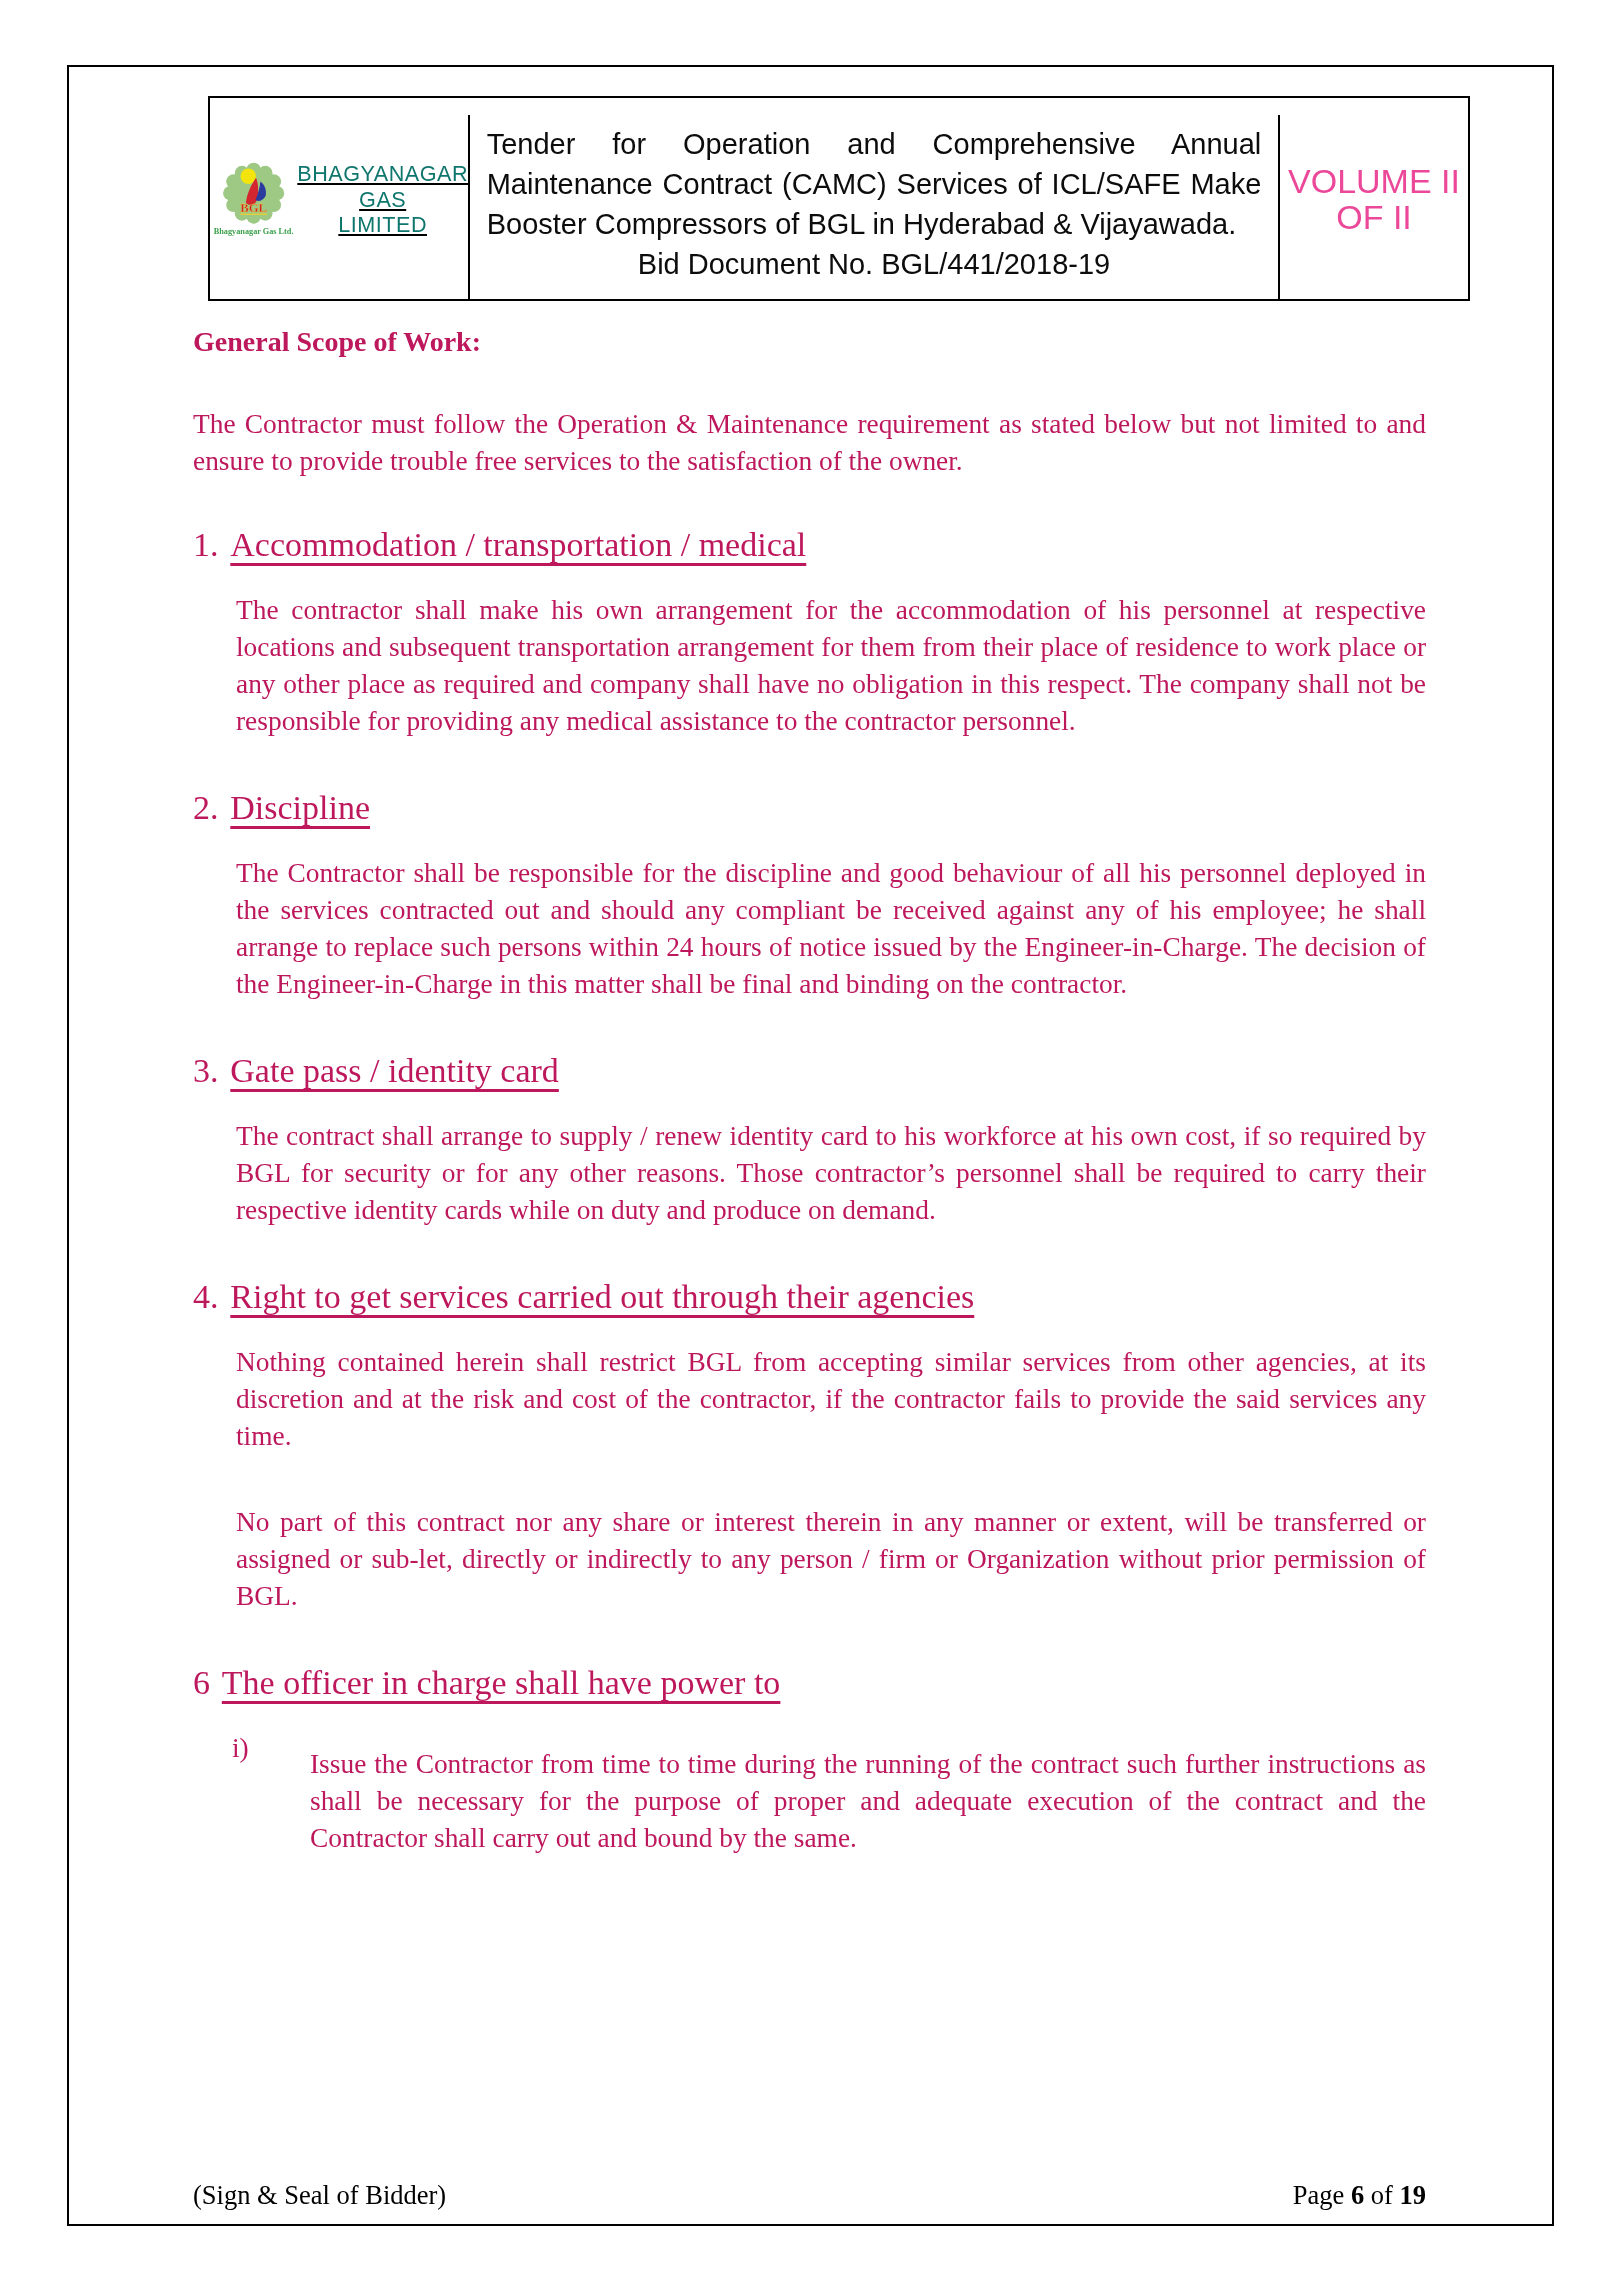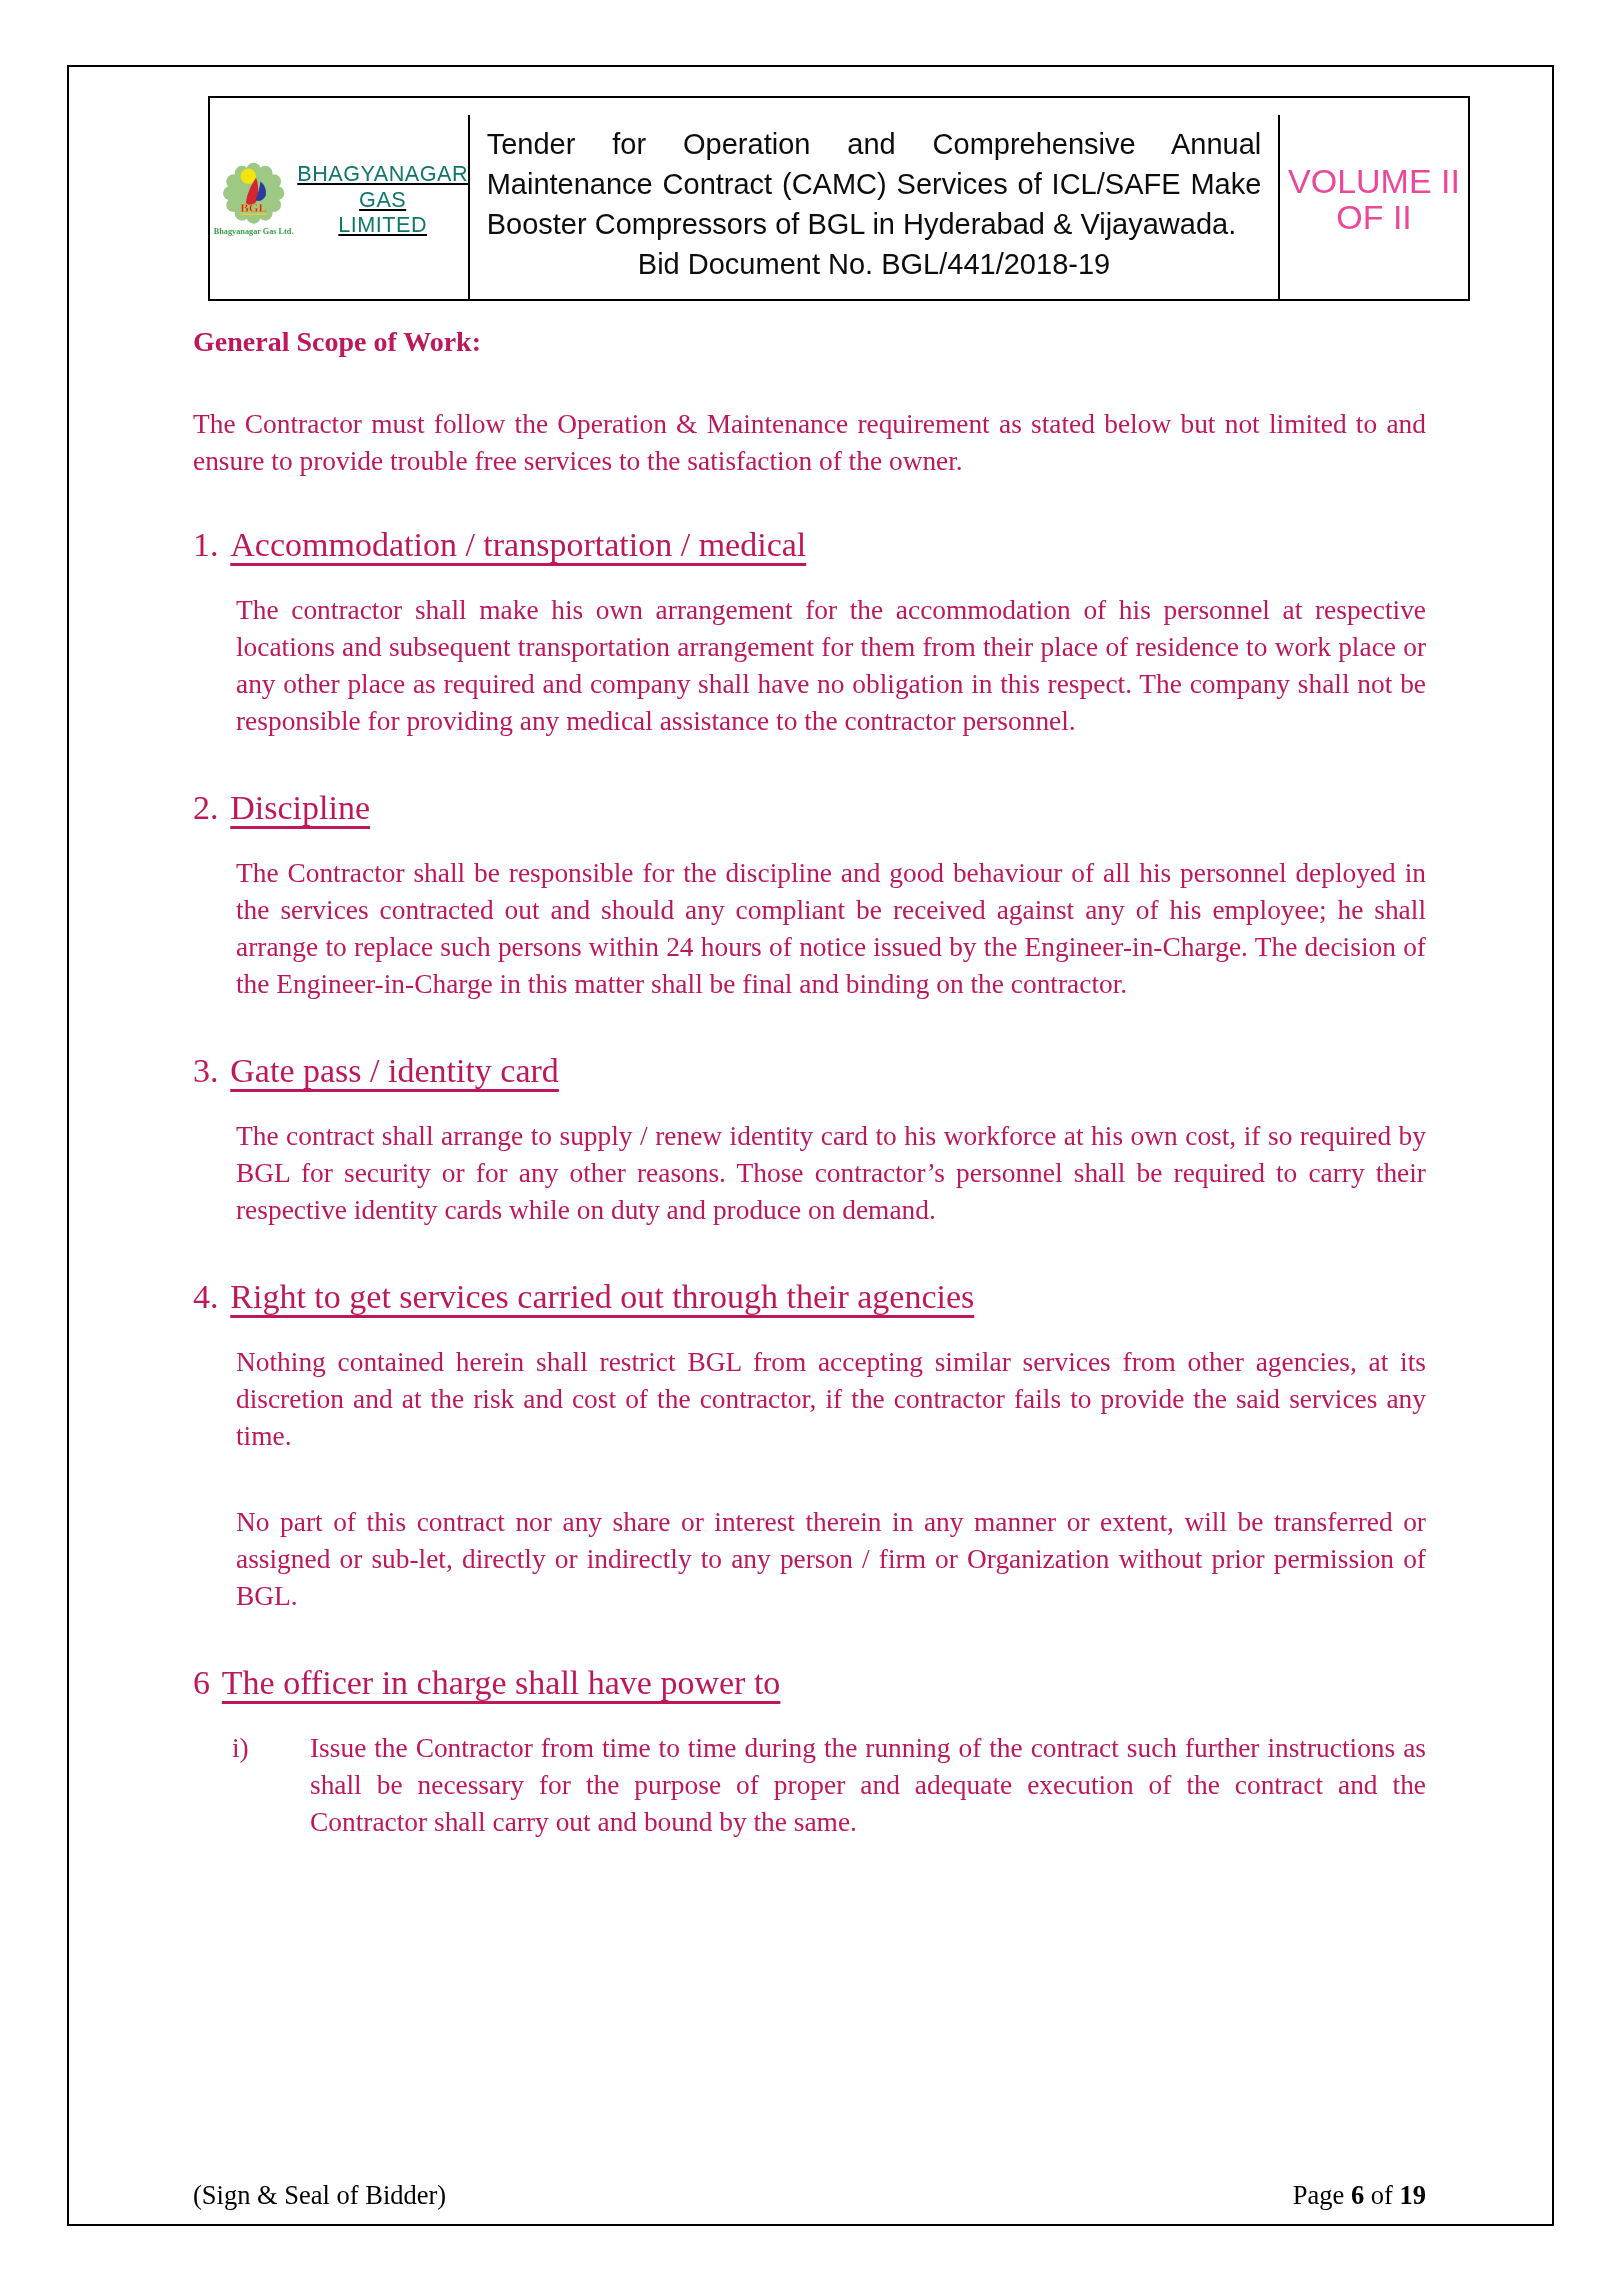--- a/index.html
+++ b/index.html
@@ -92,21 +92,21 @@
     text-decoration-thickness:2.9px;
     text-underline-offset:6.9px;
   }
   .sec-p {
     text-align:justify;
     margin:0 0 49px 0;
     padding-left:43px;
   }
   .item { display:flex; padding-left:39px; margin:0; }
   .item-label { width:78px; flex:none; }
-  .item-text  { flex:1; text-align:justify; }
+  .item-text  { flex:1; text-align:justify;margin-top:16px; }
   
   .footer {
     position:absolute; left:193px; top:2180px;
     width:1233px;
     display:flex; justify-content:space-between; align-items:baseline;
     font-size:26.5px;
   }
   .footer b { font-weight:bold; }
 </style>
 </head>

